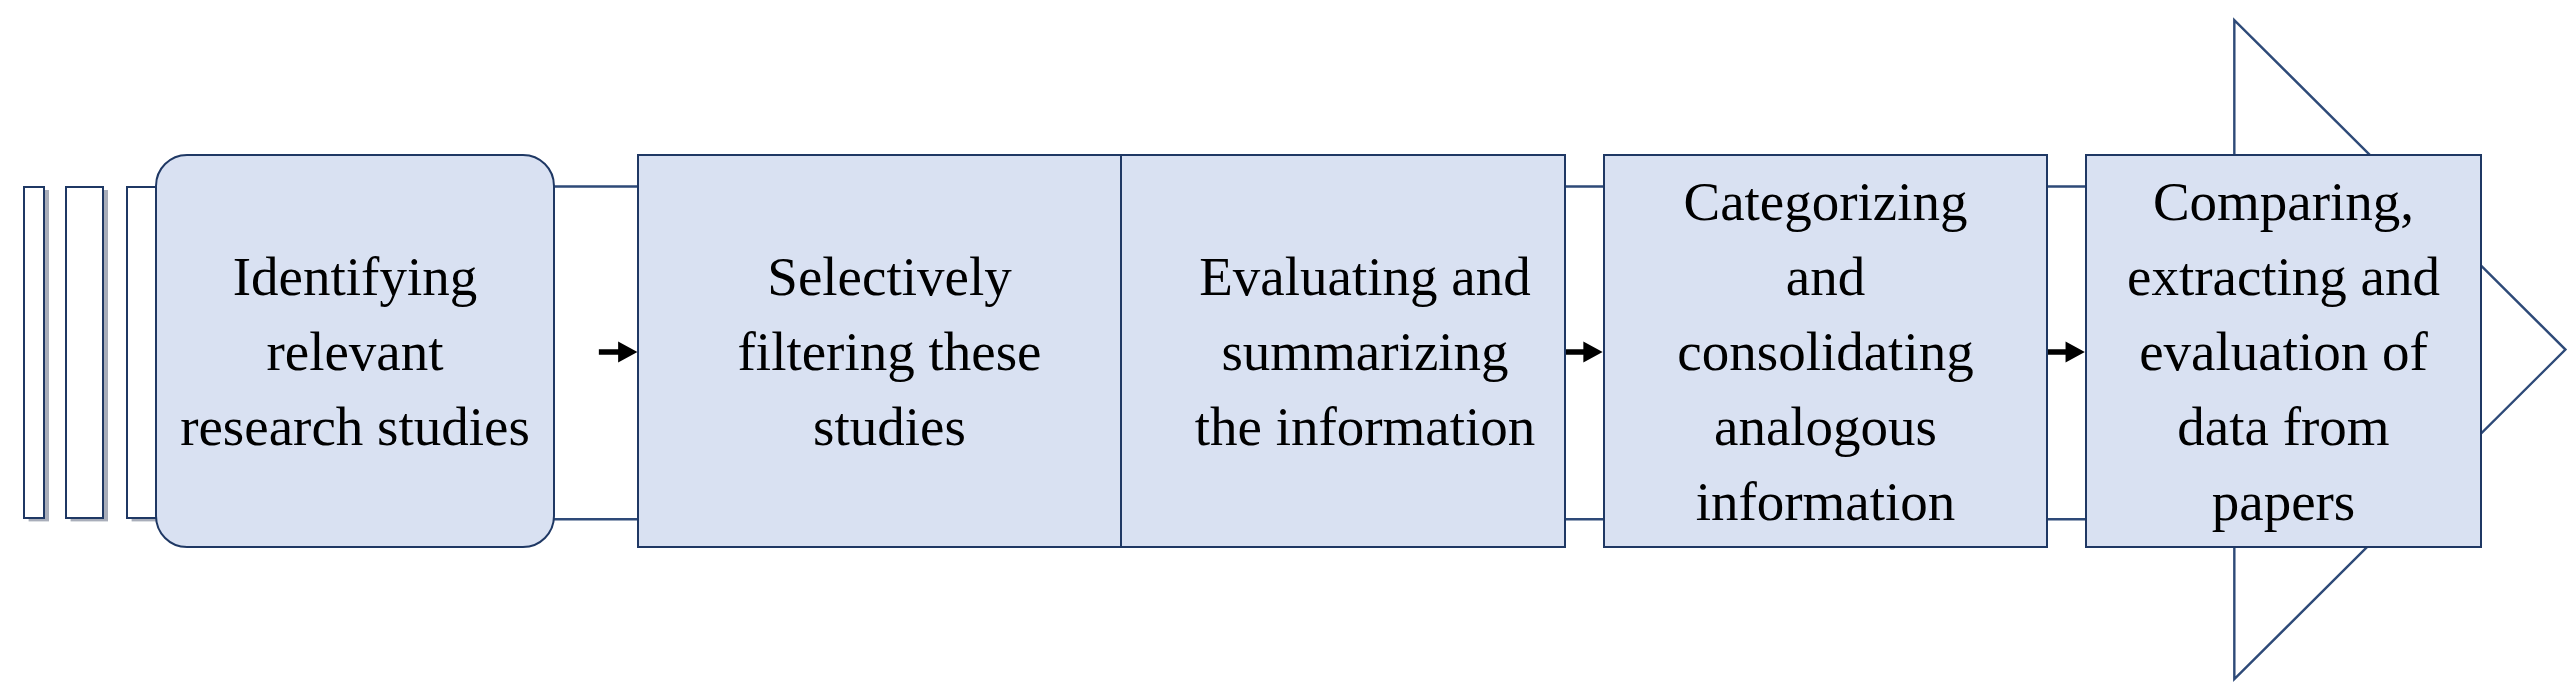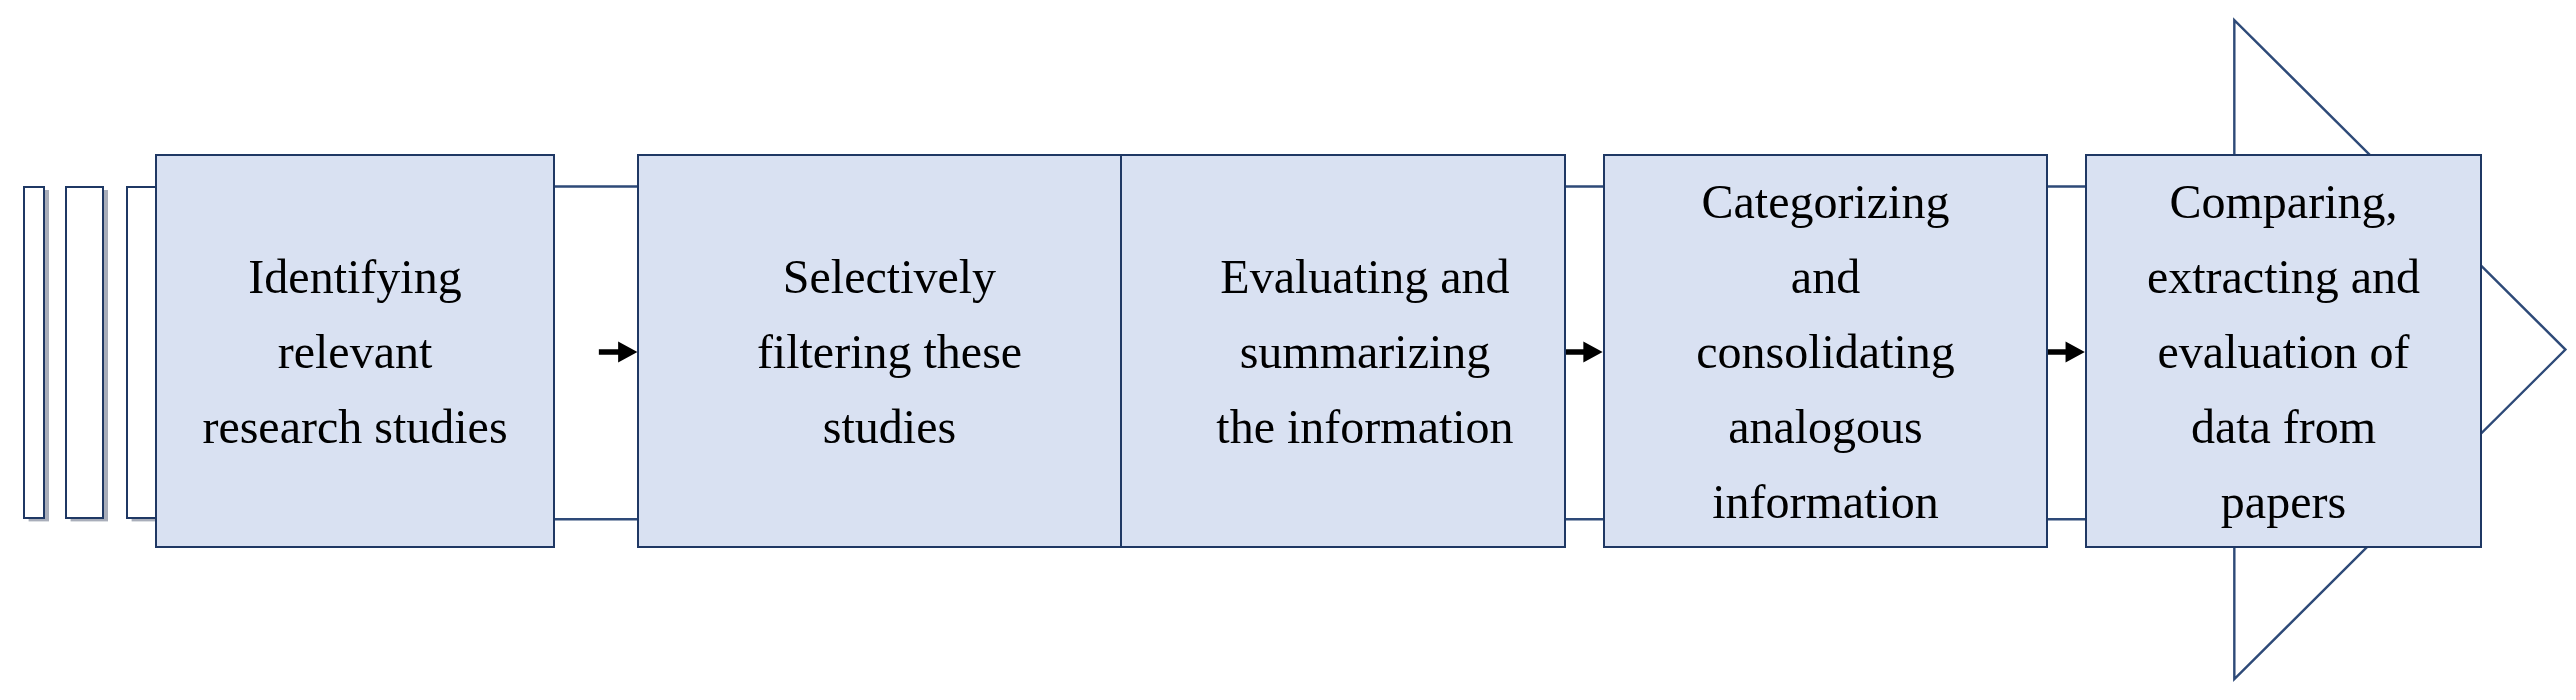--- a/index.html
+++ b/index.html
@@ -29,28 +29,28 @@
   .step {
     position: absolute;
     top: 154px; height: 394px;
     background: var(--step-fill, #d9e1f2);
     border: 2.4px solid var(--step-border, #1f3864);
     box-sizing: border-box;
     display: flex; align-items: center; justify-content: center;
     text-align: center;
     z-index: 2;
   }
-  .step-1 { left: 155px;  width: 400px; }
+  .step-1 { left: 155px;  width: 400px; border-radius: 32px; }
   .step-2 { left: 637px;  width: 505px; }
   .step-3 { left: 1120px; width: 446px; padding-left: 44px; }
   .step-4 { left: 1603px; width: 445px; }
   .step-5 { left: 2085px; width: 397px; }
 
   .step-label {
-    font-size: 48px;
+    font-size: 55px;
     line-height: 75px;
     color: var(--text, #000000);
     white-space: pre-line;
   }
 </style>
 </head>
 <body>
 
 <div class="canvas">
 

